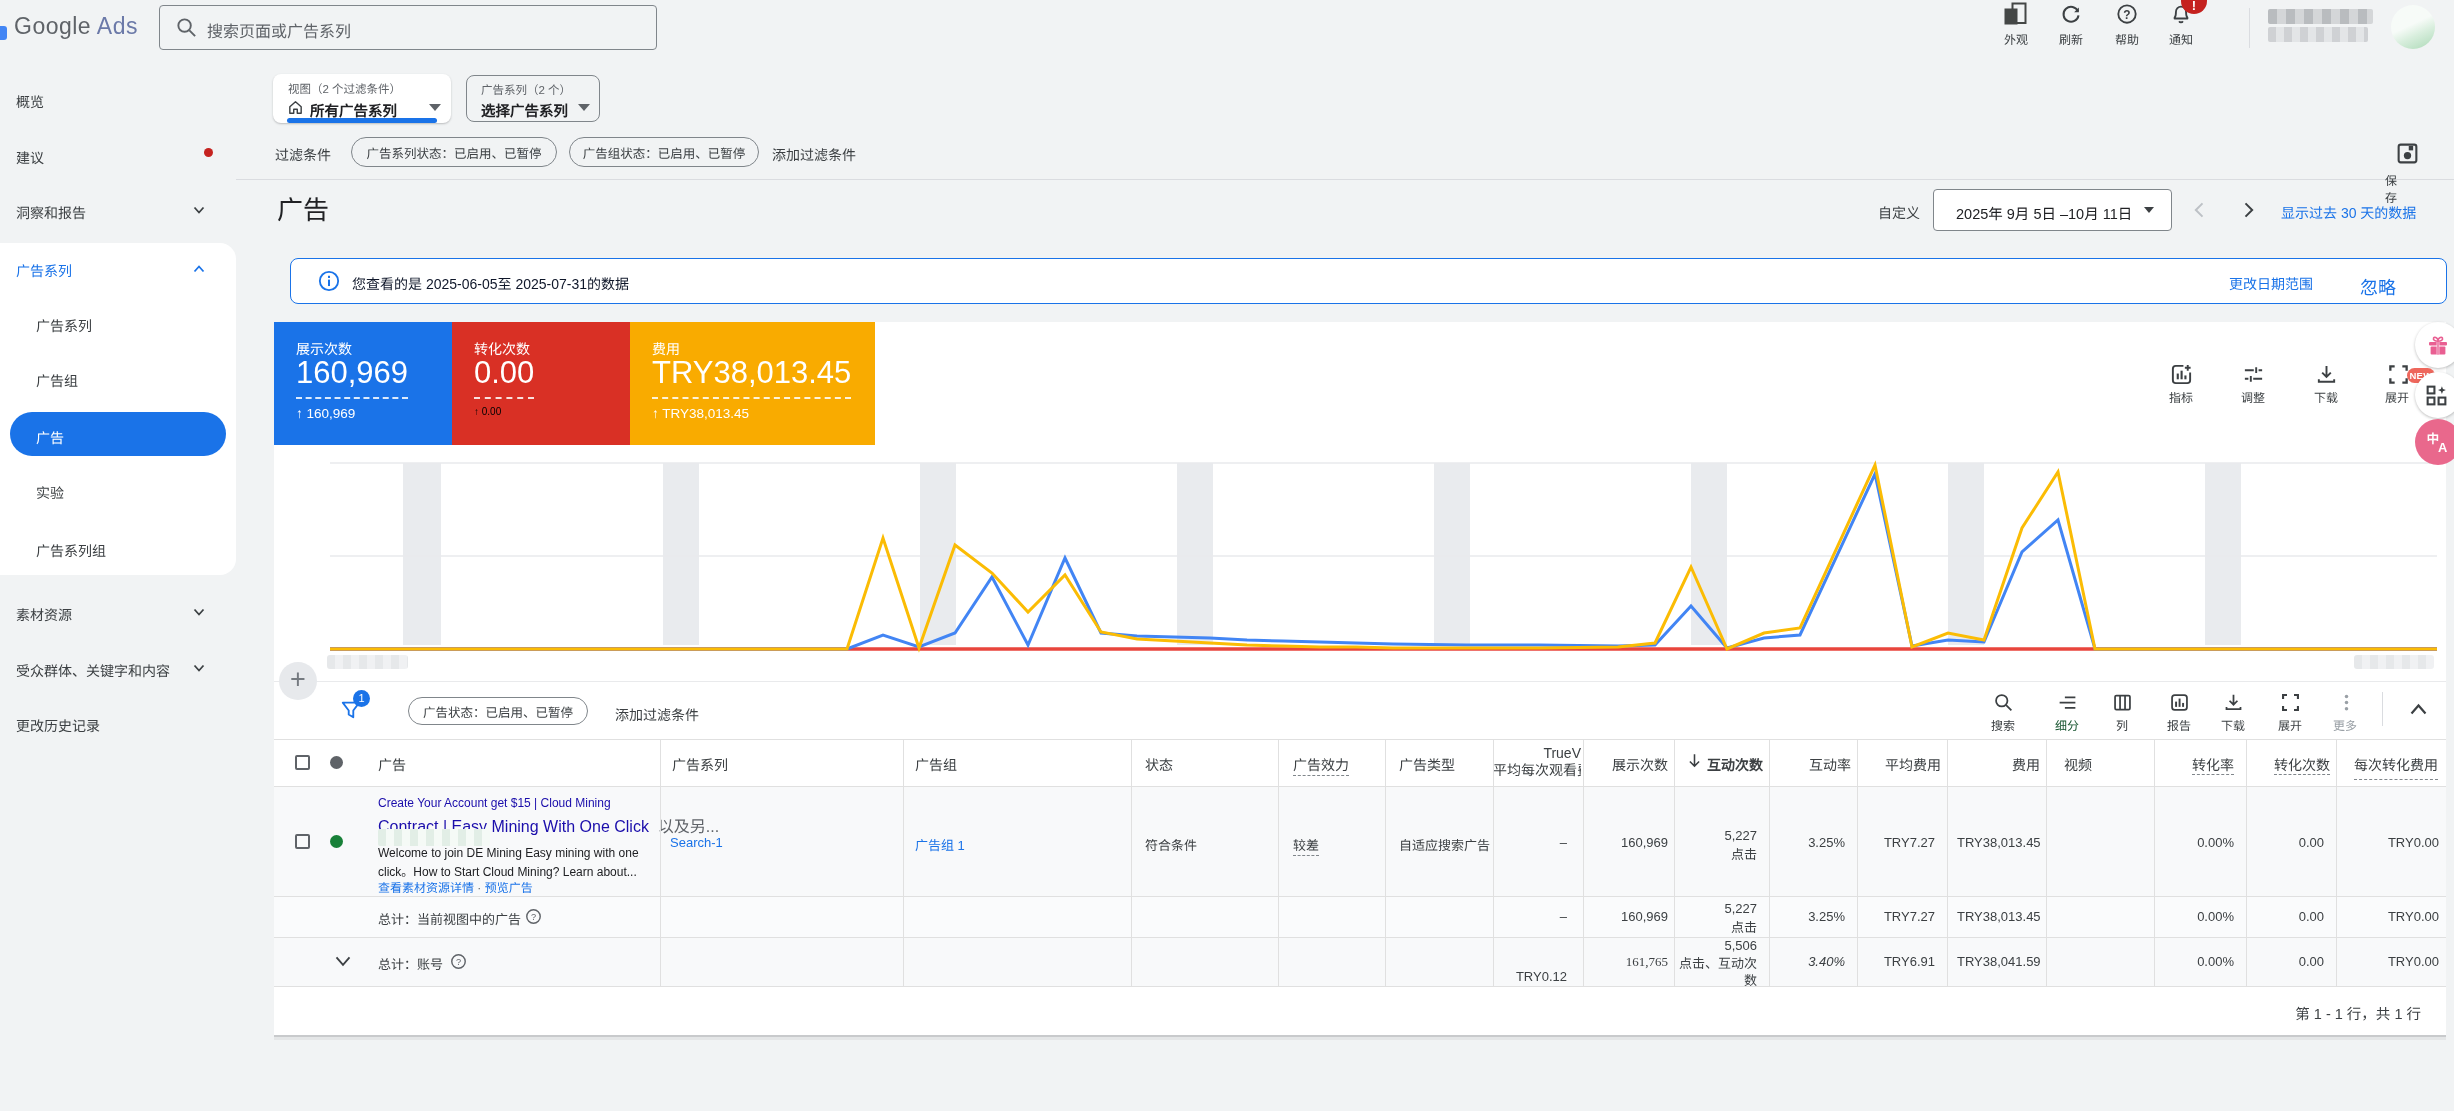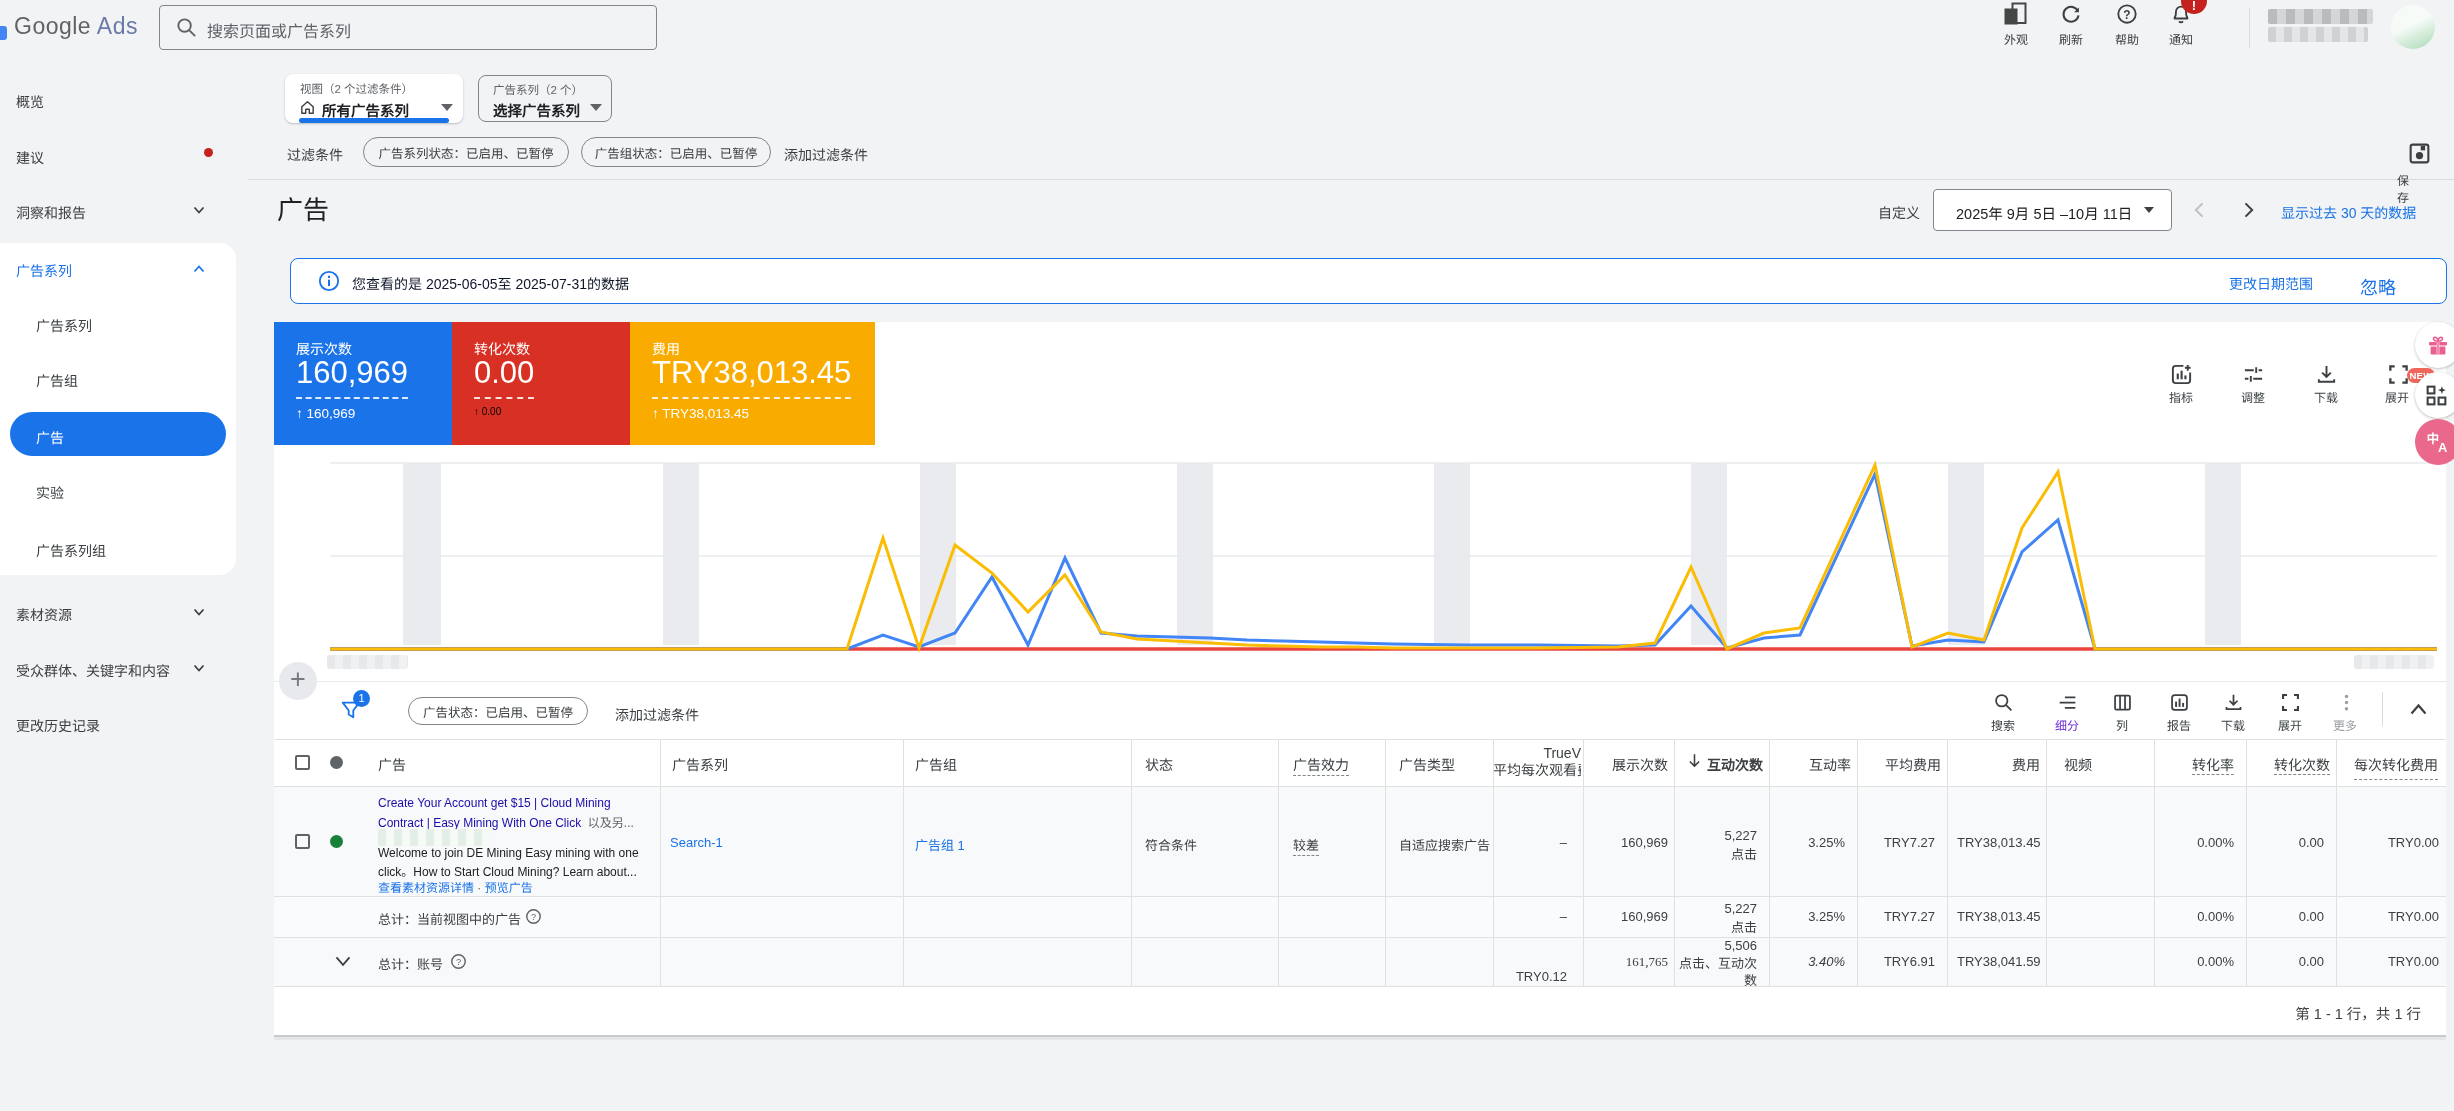--- a/index.html
+++ b/index.html
@@ -77,21 +77,21 @@
   <svg class="abs" style="left:192px;top:549px" width="14" height="14" viewBox="0 0 14 14" fill="none" stroke="#3c4043" stroke-width="1.8">
       <path d="M2.5 4.5 L7 9.5 L11.5 4.5"></path>
     </svg>
   <div class="abs" style="left:16px;top:604px;">受众群体、关键字和内容</div>
   <svg class="abs" style="left:192px;top:605px" width="14" height="14" viewBox="0 0 14 14" fill="none" stroke="#3c4043" stroke-width="1.8">
       <path d="M2.5 4.5 L7 9.5 L11.5 4.5"></path>
     </svg>
   <div class="abs" style="left:16px;top:659px;">更改历史记录</div>
 </div>
 
-<div class="abs" id="viewbar" style="left:12px;top:0;width:2240px;height:240px;">
+<div class="abs" id="viewbar" style="left:0;top:0;width:2240px;height:240px;">
   <div class="abs" style="left:273px;top:74px;width:178px;height:49px;background:#fff;border-radius:8px;box-shadow:0 1px 2px rgba(60,64,67,.3);"></div>
   <div class="abs" style="left:288px;top:80px;font-size:11.5px;color:#5f6368;">视图（2 个过滤条件）</div>
   <svg class="abs" style="left:287px;top:99px" width="17" height="17" viewBox="0 0 24 24" fill="none" stroke="#3c4043" stroke-width="2">
       <path d="M4 11 L12 4 L20 11 V20 H14.5 V14.5 H9.5 V20 H4 Z" stroke-linejoin="round"></path>
     </svg>
   <div class="abs" style="left:310px;top:99px;font-size:14.5px;color:#202124;font-weight:bold;">所有广告系列</div>
   <div class="abs" style="left:429px;top:104px;width:0;height:0;border:6px solid transparent;border-top:7px solid #5f6368;"></div>
   <div class="abs" style="left:287px;top:118px;width:150px;height:5px;background:#1a73e8;border-radius:3px;"></div>
 
   <div class="abs" style="left:466px;top:75px;width:134px;height:47px;border:1px solid #80868b;border-radius:8px;"></div>
@@ -209,21 +209,21 @@
 
 <div class="abs" id="ttoolbar" style="left:274px;top:685px;width:2172px;height:54px;">
   <svg class="abs" style="left:66px;top:14px" width="22" height="22" viewBox="0 0 24 24" fill="none" stroke="#1a73e8" stroke-width="2">
       <path d="M3 4 H21 L14.5 12.5 V20 L9.5 17 V12.5 Z" stroke-linejoin="round"></path>
     </svg>
   <div class="abs" style="left:79px;top:5px;width:17px;height:17px;border-radius:50%;background:#1a73e8;color:#fff;font-size:11px;text-align:center;line-height:17px;">1</div>
   <div class="abs" style="left:134px;top:12px;height:28px;width:180px;border:1px solid #80868b;border-radius:14px;font-size:12.5px;color:#3c4043;display:flex;align-items:center;justify-content:center;white-space:nowrap;">广告状态：已启用、已暂停</div>
   <div class="abs" style="left:341px;top:19px;font-size:14px;color:#3c4043;">添加过滤条件</div>
 
   <div class="abs" style="left:1699px;top:31px;width:60px;text-align:center;font-size:12px;color:#3c4043;">搜索</div>
-  <div class="abs" style="left:1763px;top:31px;width:60px;text-align:center;font-size:12px;color:#6d28d9;">细分</div>
+  <div class="abs" style="left:1763px;top:31px;width:60px;text-align:center;font-size:12px;color:#14532d;">细分</div>
   <div class="abs" style="left:1818px;top:31px;width:60px;text-align:center;font-size:12px;color:#3c4043;">列</div>
   <div class="abs" style="left:1875px;top:31px;width:60px;text-align:center;font-size:12px;color:#3c4043;">报告</div>
   <div class="abs" style="left:1929px;top:31px;width:60px;text-align:center;font-size:12px;color:#3c4043;">下载</div>
   <div class="abs" style="left:1986px;top:31px;width:60px;text-align:center;font-size:12px;color:#3c4043;">展开</div>
   <div class="abs" style="left:2041px;top:31px;width:60px;text-align:center;font-size:12px;color:#9aa0a6;">更多</div>
   <svg class="abs" style="left:1719px;top:7px" width="21" height="21" viewBox="0 0 24 24">
       <circle cx="10" cy="10" r="6.5" fill="none" stroke="#3c4043" stroke-width="2"></circle>
       <line x1="15" y1="15" x2="21" y2="21" stroke="#3c4043" stroke-width="2"></line>
     </svg>
   <svg class="abs" style="left:1783px;top:7px" width="21" height="21" viewBox="0 0 24 24" fill="none" stroke="#3c4043" stroke-width="2">
@@ -295,21 +295,21 @@
   <div class="abs" style="left:1790px;top:15px;">视频</div>
   <div class="abs r" style="left:1905px;top:15px;width:55px;"><span style="border-bottom:1.5px dashed #80868b;padding-bottom:1px;">转化率</span></div>
   <div class="abs r" style="left:1985px;top:15px;width:71px;"><span style="border-bottom:1.5px dashed #80868b;padding-bottom:1px;">转化次数</span></div>
   <div class="abs r" style="left:2043px;top:15px;width:121px;"><span style="border-bottom:1.5px dashed #80868b;padding-bottom:6px;">每次转化费用</span></div>
 </div>
 
 <div class="abs" id="row1" style="left:274px;top:786px;width:2172px;height:110px;font-size:13px;color:#3c4043;">
   <div class="abs" style="left:21px;top:48px;width:15px;height:15px;border:2px solid #5f6368;border-radius:2px;"></div>
   <div class="abs" style="left:56px;top:49px;width:13px;height:13px;border-radius:50%;background:#188038;"></div>
   <div class="abs" style="left:104px;top:10px;font-size:12px;color:#1a0dab;white-space:nowrap;">Create Your Account get $15 | Cloud Mining</div>
-  <div class="abs" style="left:104px;top:27px;font-size:12px;color:#1a0dab;white-space:nowrap;">Contract | Easy Mining With One Click <span style="color:#5f6368;">&nbsp;以及另...</span></div>
+  <div class="abs" style="left:104px;top:27px;font-size:16px;color:#1a0dab;white-space:nowrap;">Contract | Easy Mining With One Click <span style="color:#5f6368;">&nbsp;以及另...</span></div>
   <div class="abs" style="left:104px;top:43px;width:112px;height:17px;background:repeating-linear-gradient(90deg,#e2eee6 0 8px,#f5faf6 8px 16px);border-radius:2px;"></div>
   <div class="abs" style="left:104px;top:60px;font-size:12px;color:#202124;white-space:nowrap;">Welcome to join DE Mining Easy mining with one</div>
   <div class="abs" style="left:104px;top:76px;font-size:12px;color:#202124;white-space:nowrap;">click。How to Start Cloud Mining? Learn about...</div>
   <div class="abs" style="left:104px;top:92px;font-size:12px;color:#1a73e8;white-space:nowrap;">查看素材资源详情 <span style="color:#5f6368;">·</span> 预览广告</div>
   <div class="abs blue" style="left:396px;top:49px;">Search-1</div>
   <div class="abs blue" style="left:641px;top:49px;">广告组 1</div>
   <div class="abs" style="left:871px;top:49px;">符合条件</div>
   <div class="abs" style="left:1019px;top:49px;border-bottom:1.5px dashed #80868b;padding-bottom:1px;">较差</div>
   <div class="abs" style="left:1125px;top:49px;">自适应搜索广告</div>
   <div class="abs r" style="left:1219px;top:49px;width:74px;">–</div>

